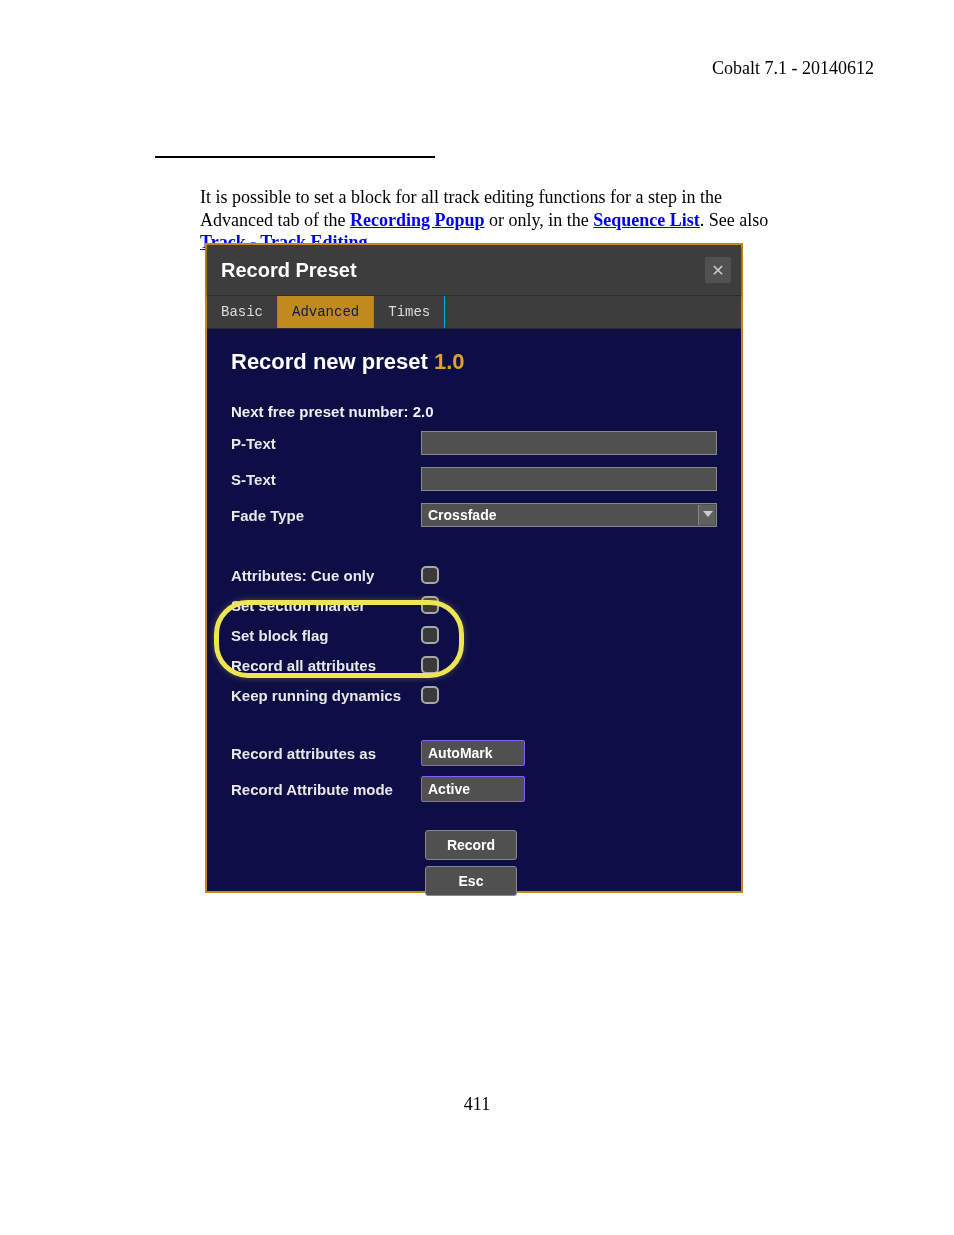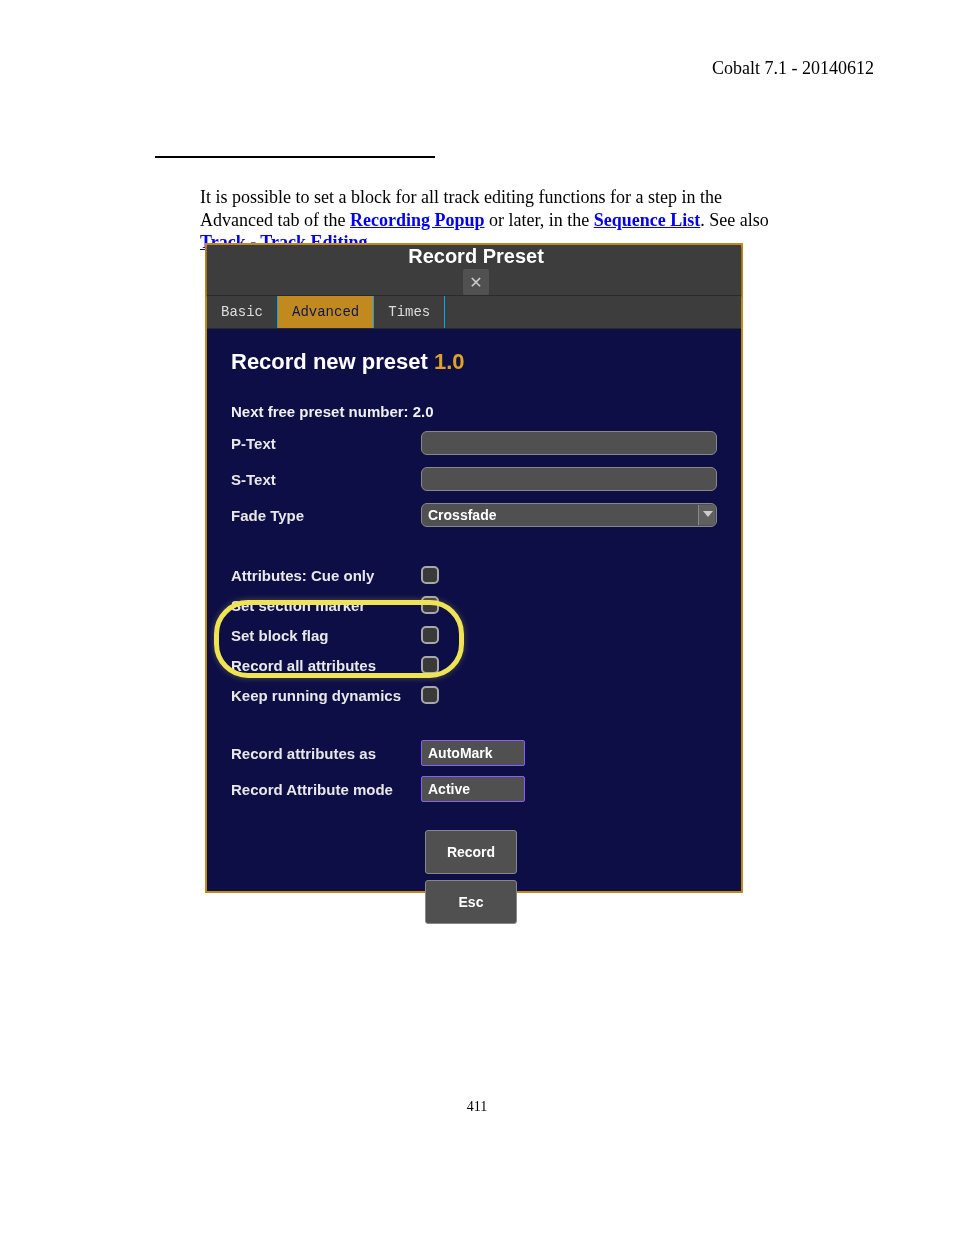--- a/index.html
+++ b/index.html
@@ -55,21 +55,20 @@
     background: #0d0e46;
   }
   .dialog-titlebar {
     height: 50px;
     background: #3d3d3d;
     display: flex;
     align-items: center;
     justify-content: space-between;
     padding: 0 10px 0 14px;
     box-shadow: 0 2px 2px rgba(0,0,0,0.5);
-    flex-direction: column;
   }
   .dialog-title {
     color: #fff;
     font-family: Verdana, sans-serif;
     font-weight: bold;
     font-size: 20px;
   }
   .close-btn {
     width: 26px;
     height: 26px;
@@ -132,21 +131,21 @@
     width: 190px;
     font-weight: bold;
     color: #e8e8e8;
     white-space: nowrap;
   }
   .form-row .field {
     flex: 1;
     height: 24px;
     background: #505050;
     border: 1px solid #888;
-    border-radius: 6px;
+    border-radius: 0;
     color: #fff;
     display: flex;
     align-items: center;
     padding: 0 6px;
     font-size: 14px;
     box-sizing: border-box;
     max-width: 296px;
   }
   .form-row .dropdown {
     position: relative;
@@ -247,40 +246,40 @@
     background: #505050;
     border: 1px solid #888;
     border-radius: 3px;
     color: #fff;
     font-family: Verdana, sans-serif;
     font-size: 14px;
     font-weight: bold;
     display: flex;
     align-items: center;
     justify-content: center;
-    padding: 7px 10px;
+    padding: 0 10px;
   }
   .page-number {
     position: absolute;
     bottom: 120px;
     left: 0;
     width: 100%;
     text-align: center;
-    font-size: 14px;
+    font-size: 18px;
   }
 </style>
 </head>
 <body>
 
 <div class="page">
   <div class="doc-header">Cobalt 7.1 - 20140612</div>
   <div class="separator"></div>
 
   <div class="body-text">
-    <span>It is possible to set a block for all track editing functions for a step in the Advanced tab of the </span><a href="#">Recording Popup</a><span> or later, in the </span><a href="#">Sequence List</a><span>. See also </span><a href="#">Track - Track Editing</a>
+    <span>It is possible to set a block for all track editing functions for a step in the Advanced tab of the </span><a href="#">Recording Popup</a><span> or only, in the </span><a href="#">Sequence List</a><span>. See also </span><a href="#">Track - Track Editing</a>
   </div>
 
   <div class="dialog-frame">
     <div class="dialog-titlebar">
       <span class="dialog-title">Record Preset</span>
       <div class="close-btn">
         <span>✕</span>
       </div>
     </div>
     <div class="dialog-tabs">

